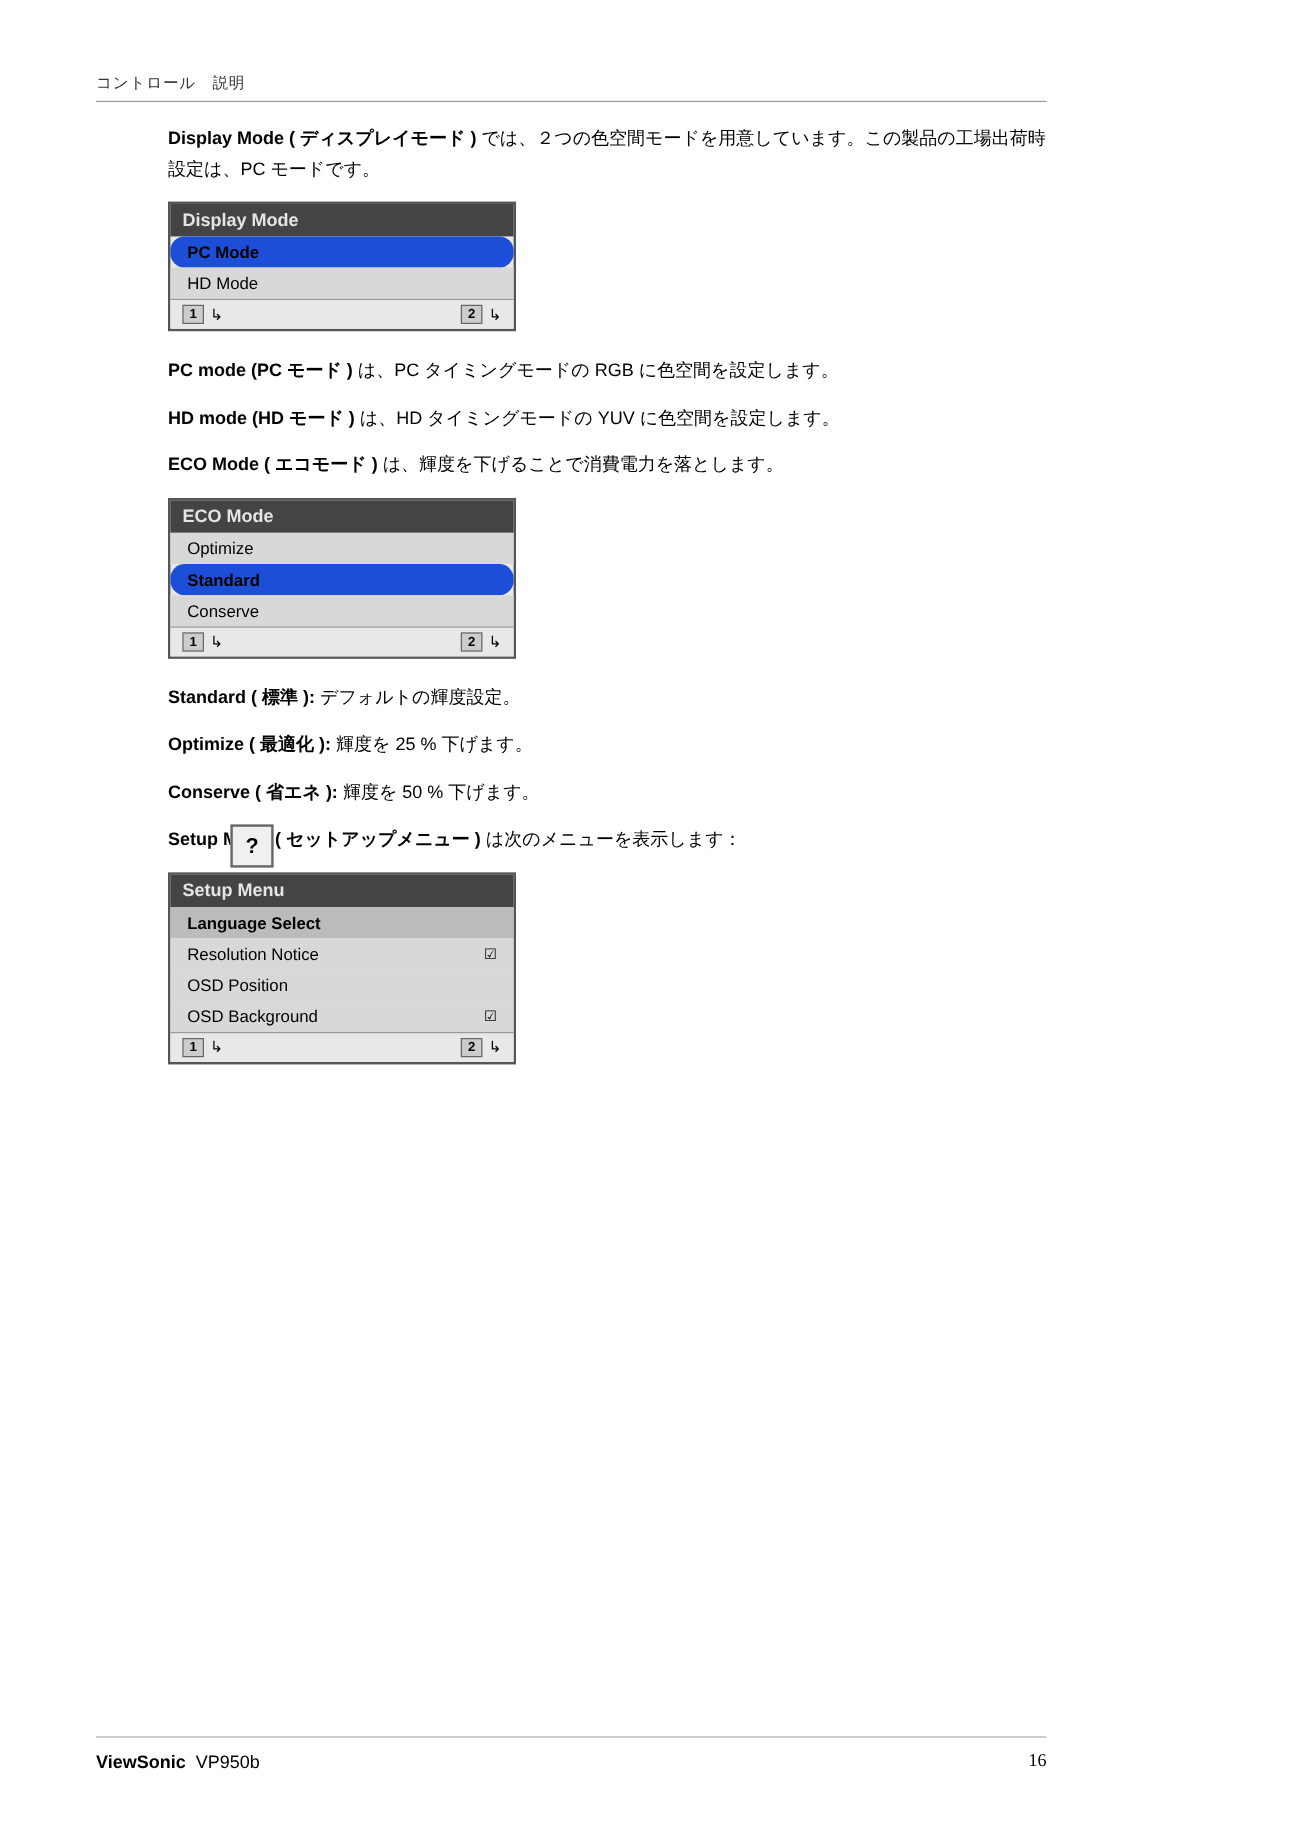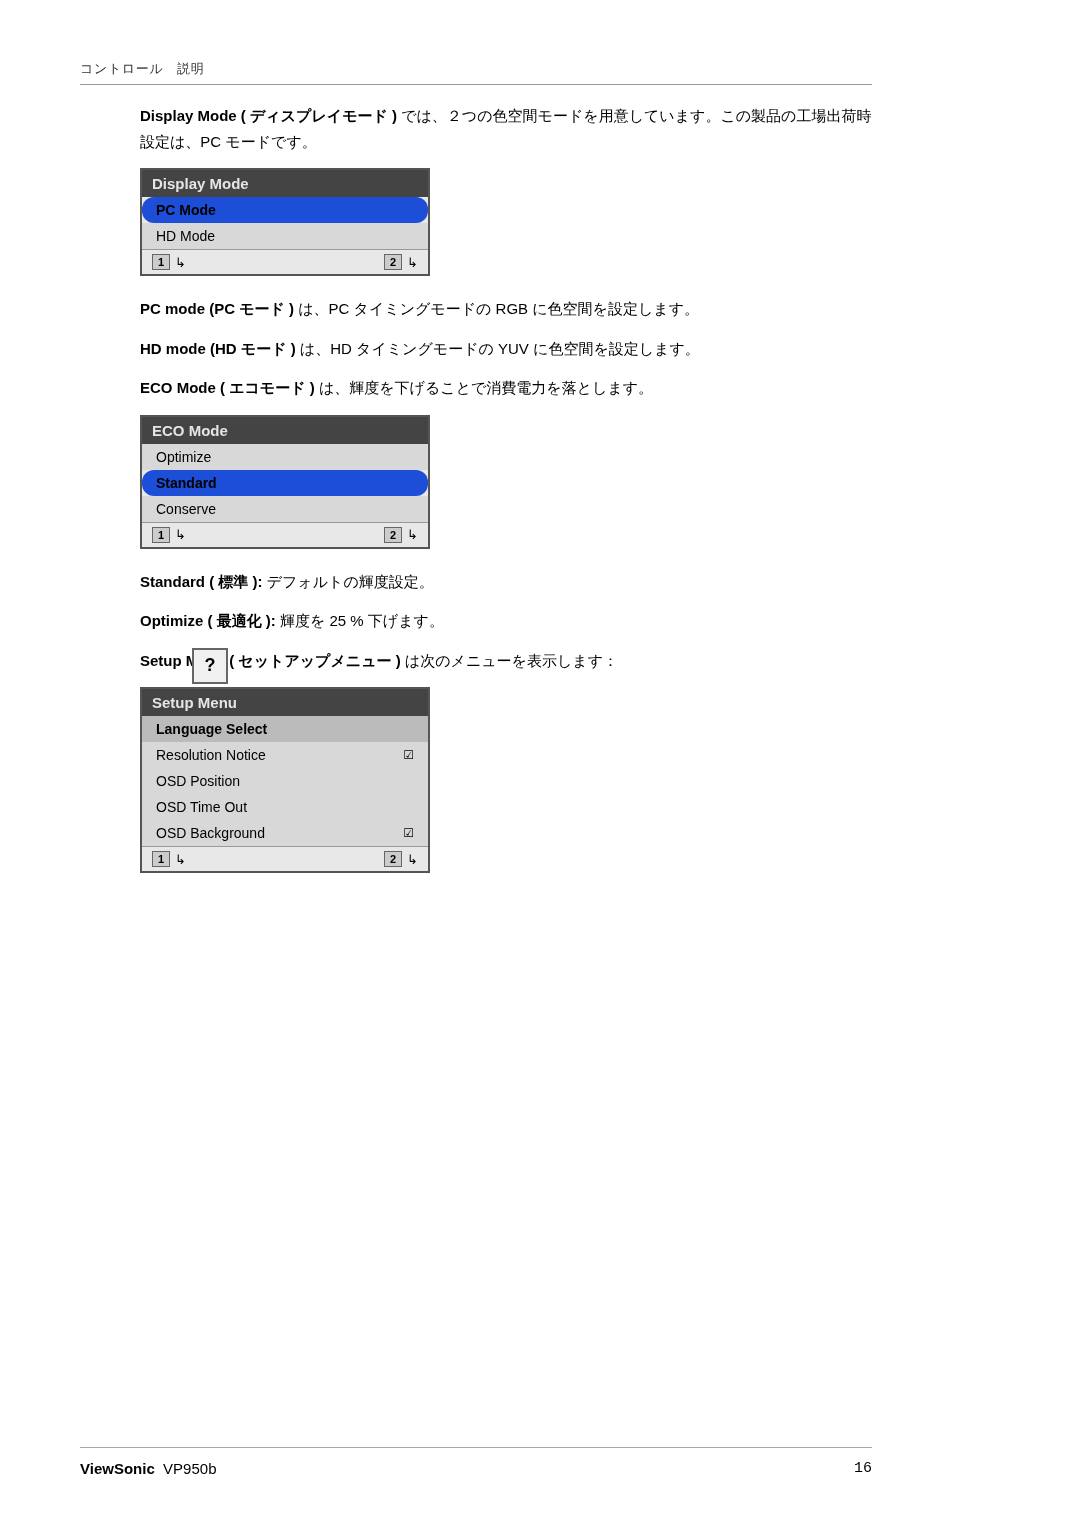--- a/index.html
+++ b/index.html
@@ -152,21 +152,21 @@
       font-family: Arial, sans-serif;
     }
 
     .footer-model {
       font-size: 15px;
       font-family: Arial, sans-serif;
     }
 
     .footer-page {
       font-size: 15px;
-      font-family: Liberation Mono, monospace;
+      font-family: Liberation Serif, serif;
     }
 
     
     .setup-section {
       position: relative;
       margin-top: 10px;
     }
 
     .setup-section-content {
       margin-left: 0;
@@ -249,20 +249,23 @@
         </div>
       </div>
     </div>
 
     <div class="section-para">
       <b>Standard ( 標準 ):</b> デフォルトの輝度設定。
     </div>
     <div class="section-para">
       <b>Optimize ( 最適化 ):</b> 輝度を 25 % 下げます。
     </div>
+    <div class="section-para">
+      <b>Conserve ( 省エネ ):</b> 輝度を 50 % 下げます。
+    </div>
 
     <div class="setup-section">
 
       <div style="display:flex; align-items:flex-start; gap: 18px; margin-top: 8px;">
         <div class="question-icon">?</div>
         <div class="setup-section-content">
           <div class="section-para">
             <b>Setup Menu ( セットアップメニュー )</b> は次のメニューを表示します：
           </div>
 
@@ -270,23 +273,20 @@
             <div class="menu-box-title">Setup Menu</div>
             <div class="menu-item-row selected">
               <span>Language Select</span>
             </div>
             <div class="menu-item-row">
               <span>Resolution Notice</span>
               <span class="checkbox-mark">☑</span>
             </div>
             <div class="menu-item-row">
               <span>OSD Position</span>
-            </div>
-            <div class="menu-item-row">
-              <span>OSD Time Out</span>
             </div>
             <div class="menu-item-row">
               <span>OSD Background</span>
               <span class="checkbox-mark">☑</span>
             </div>
             <div class="menu-footer">
               <div class="menu-footer-item">
                 <span class="footer-btn">1</span>
                 <span class="arrow-icon">↳</span>
               </div>

